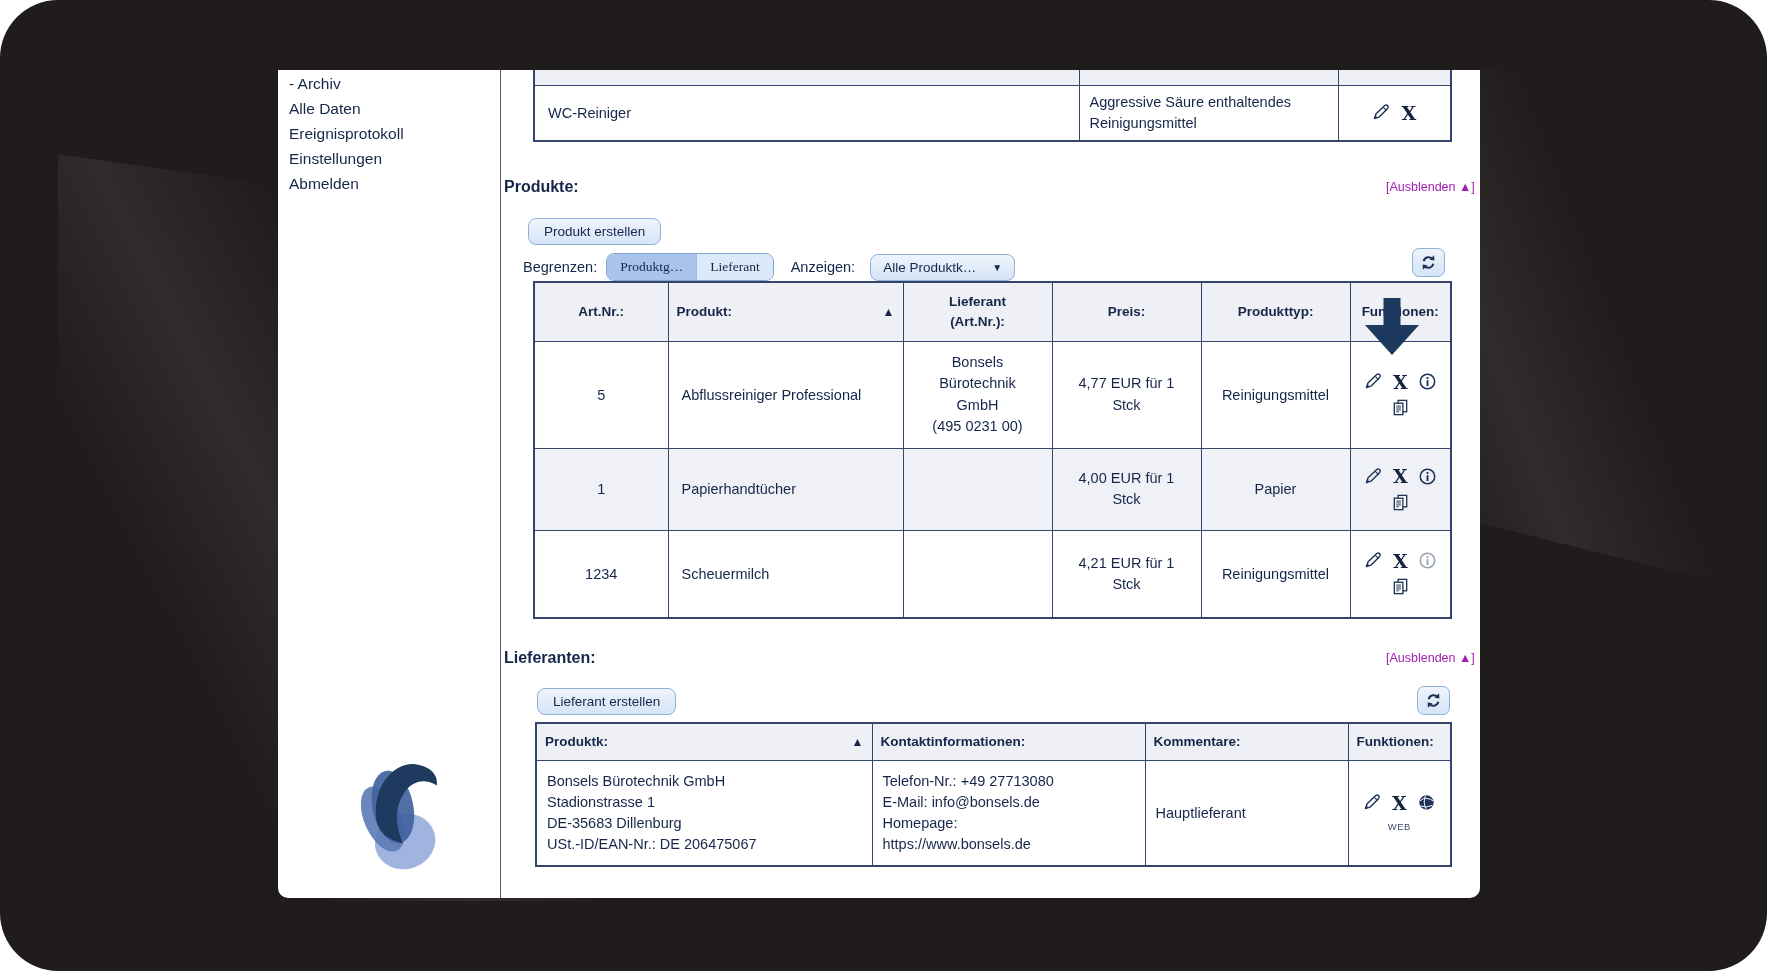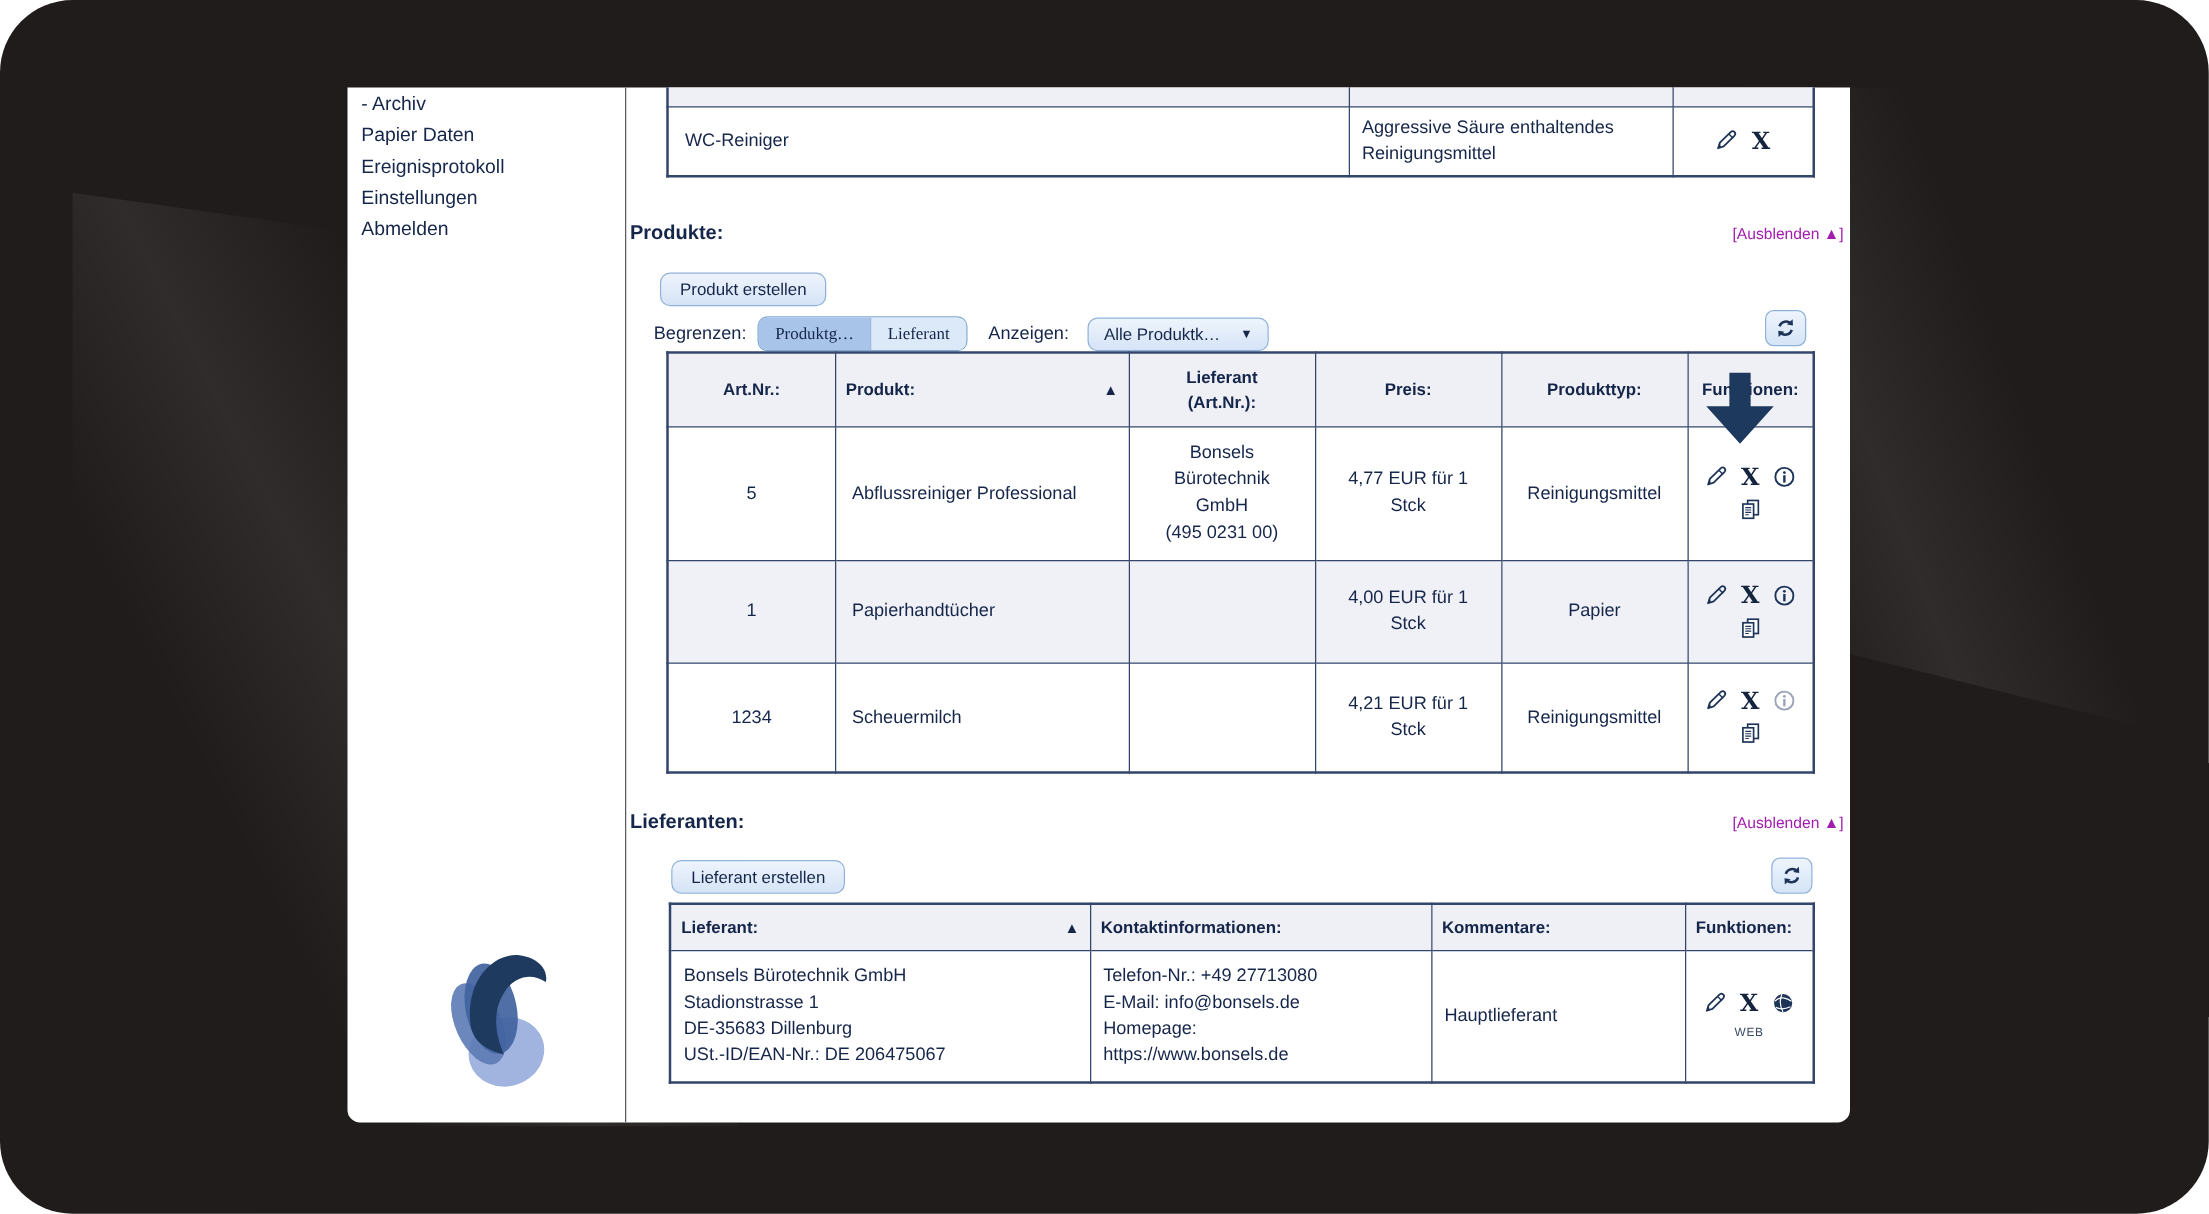--- a/index.html
+++ b/index.html
@@ -103,21 +103,21 @@
 <div class="desktop">
   <div class="streak s1"></div>
   <div class="streak s2"></div>
 </div>
 
 <div class="panel">
 
   <aside class="sidebar">
     <nav class="nav">
       <div class="nav-item">- Archiv</div>
-      <div class="nav-item">Papier Daten</div>
+      <div class="nav-item">Alle Daten</div>
       <div class="nav-item">Ereignisprotokoll</div>
       <div class="nav-item">Einstellungen</div>
       <div class="nav-item">Abmelden</div>
     </nav>
     <div class="logo-box">
       <svg viewBox="0 0 110 140" width="112" height="150">
         <ellipse cx="62" cy="98" rx="30" ry="27" fill="#8fa7d9" opacity="0.85" transform="rotate(-18 62 98)"></ellipse>
         <ellipse cx="40" cy="76" rx="18" ry="34" fill="#5c7ab5" opacity="0.9" transform="rotate(-24 40 76)"></ellipse>
         <ellipse cx="50" cy="64" rx="20" ry="36" fill="#41639f" opacity="0.92" transform="rotate(-12 50 64)"></ellipse>
         <path d="M34 78 C29 42 52 20 72 22 C88 24 95 34 93 43 C79 34 66 41 60 52 C51 66 53 84 60 100 C46 96 37 91 34 78 Z" fill="#1e3a5f"></path>
@@ -327,21 +327,21 @@
     <colgroup>
       <col style="width:336px">
         <col style="width:273px">
         <col style="width:203px">
         <col style="width:103px">
     </colgroup>
     <tbody>
         <tr style="height:37px;">
       <th class="left">
         <div class="th-flex">
-          <span class="lbl">Lieferant:</span>
+          <span class="lbl">Produktk:</span>
           <span class="sort">▲</span>
         </div>
       </th>
       <th class="left">Kontaktinformationen:</th>
       <th class="left">Kommentare:</th>
       <th class="left">Funktionen:</th>
     </tr>
     <tr style="height:106px;">
       <td class="left preline">Bonsels Bürotechnik GmbH
 Stadionstrasse 1

